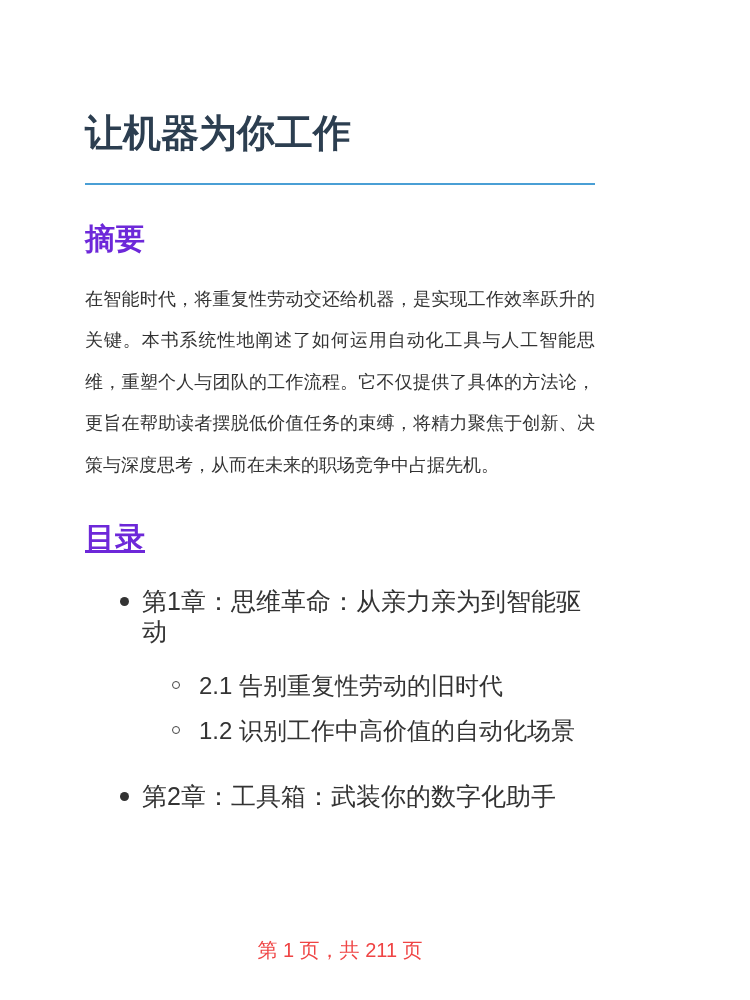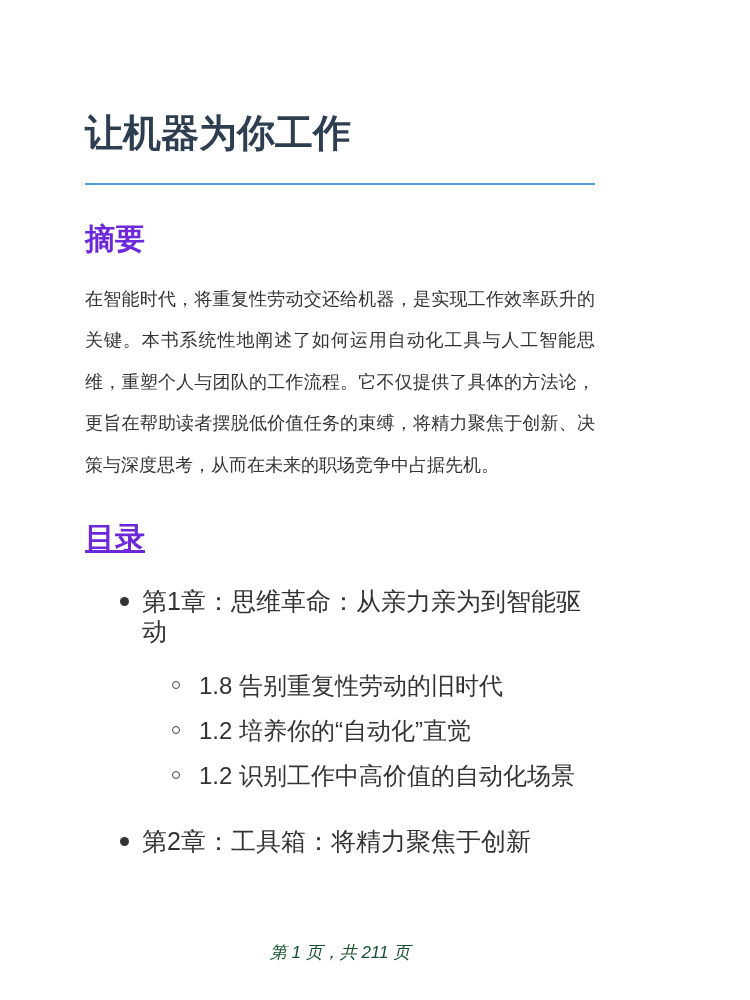--- a/index.html
+++ b/index.html
@@ -104,23 +104,22 @@
     border: 1.5px solid #444444;
     background: transparent;
     box-sizing: border-box;
   }
   .page-footer {
     position: absolute;
     left: 0;
     right: 0;
     bottom: 36px;
     text-align: center;
-    font-size: 17px;
-    color: #14532d;
-    font-style: italic;
+    font-size: 20px;
+    color: #ef4444;
   }
 </style>
 </head>
 <body>
 
 <div class="page">
 
   <h1 class="doc-title">让机器为你工作</h1>
 
   <div class="title-divider"></div>
@@ -131,33 +130,29 @@
 
   <h2 class="section-heading toc-heading">目录</h2>
 
   <ul class="toc-list">
     <li class="toc-chapter">
       <span class="bullet-dot"></span>
       <span>第1章：思维革命：从亲力亲为到智能驱动</span>
       <ul class="toc-sublist">
         <li class="toc-subitem">
           <span class="bullet-circle"></span>
-          <span>1.8 告别重复性劳动的旧时代</span>
-        </li>
-        <li class="toc-subitem">
-          <span class="bullet-circle"></span>
-          <span>1.2 培养你的“自动化”直觉</span>
+          <span>2.1 告别重复性劳动的旧时代</span>
         </li>
         <li class="toc-subitem">
           <span class="bullet-circle"></span>
           <span>1.2 识别工作中高价值的自动化场景</span>
         </li>
       </ul>
     </li>
     <li class="toc-chapter">
       <span class="bullet-dot"></span>
-      <span>第2章：工具箱：将精力聚焦于创新</span>
+      <span>第2章：工具箱：武装你的数字化助手</span>
     </li>
   </ul>
 
   <div class="page-footer">第 1 页，共 211 页</div>
 
 </div>
 
 </body></html>

